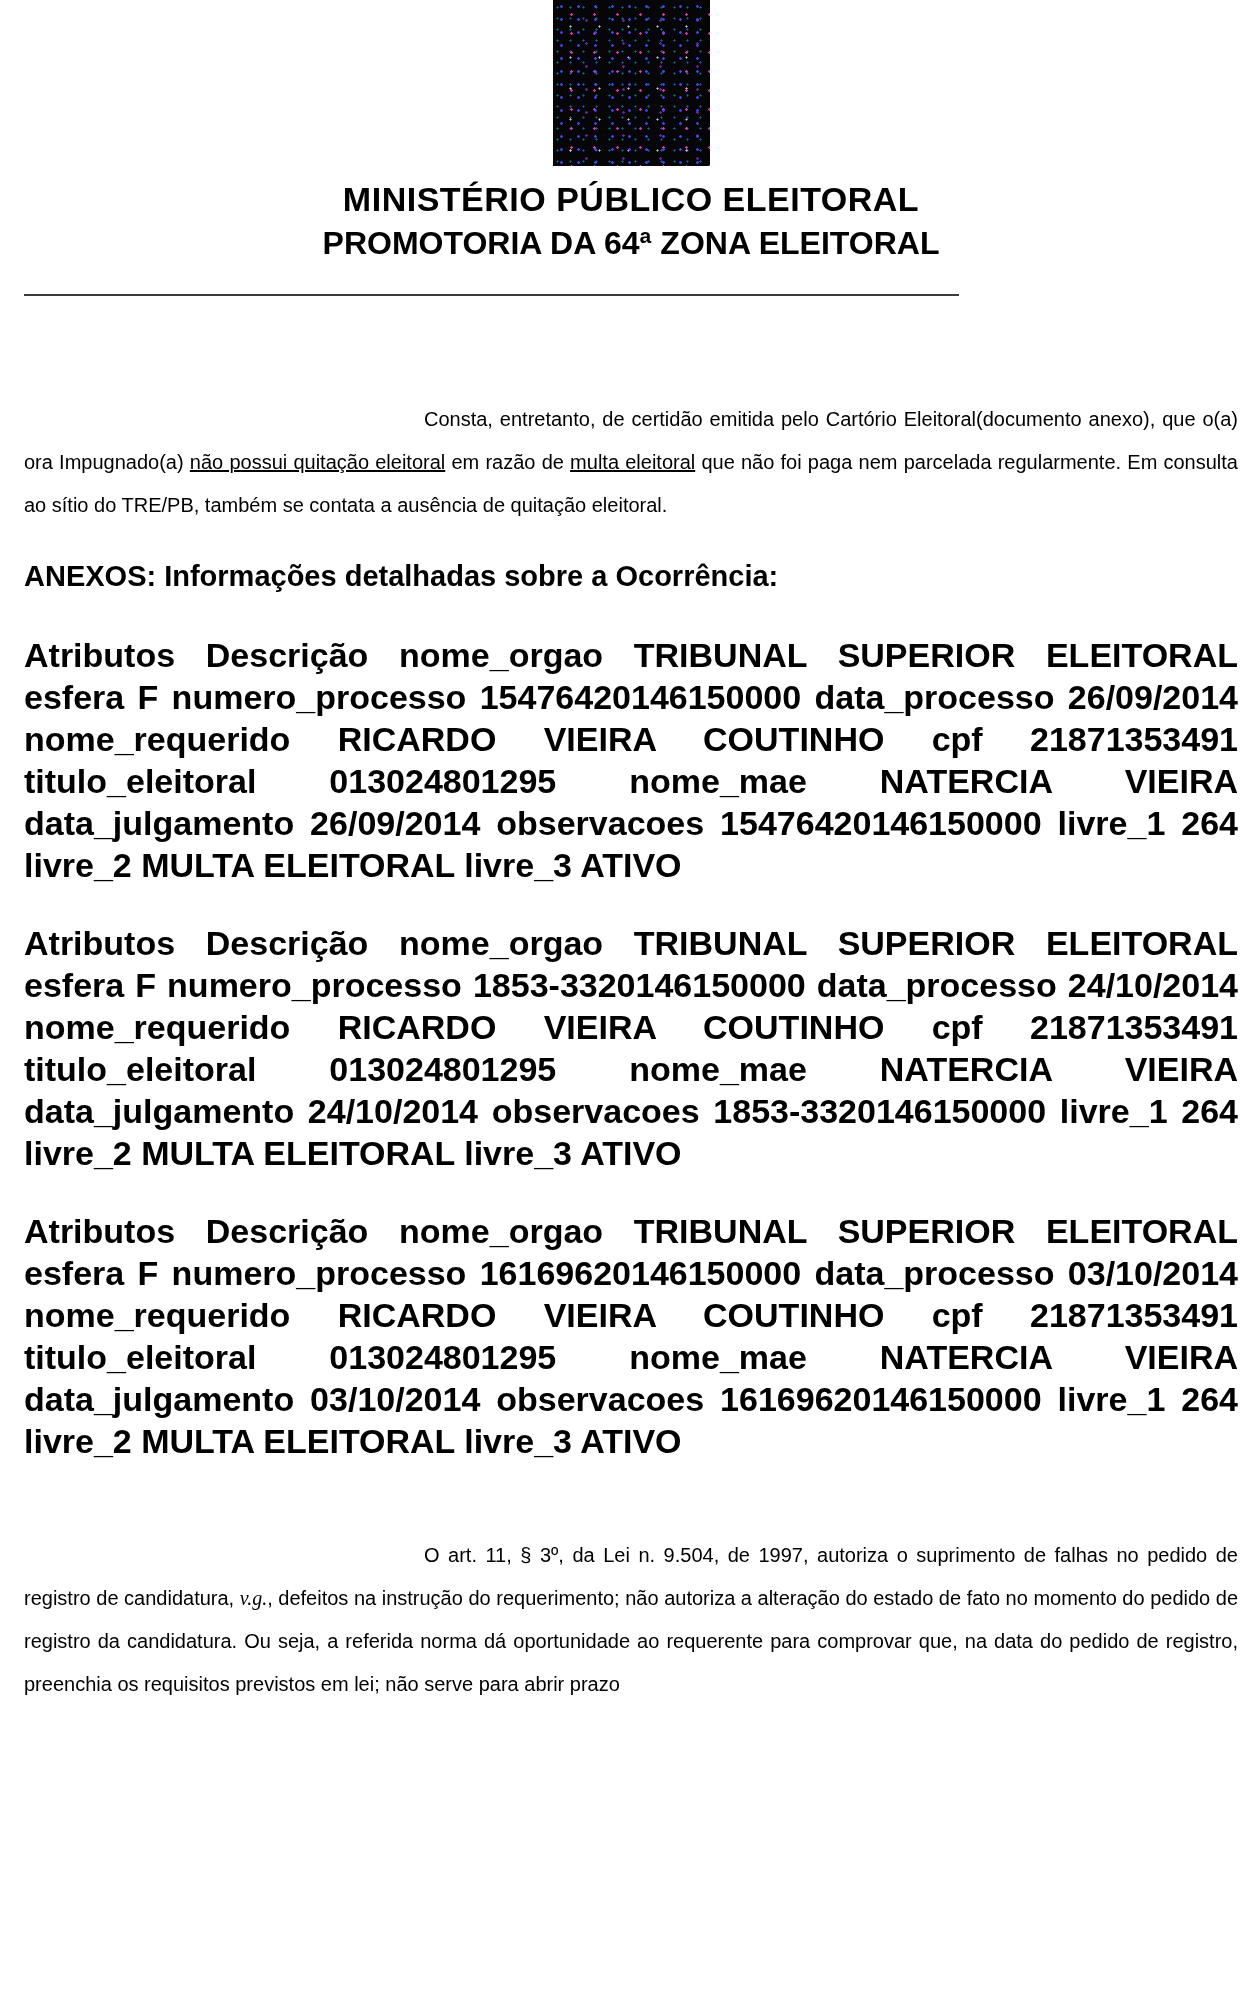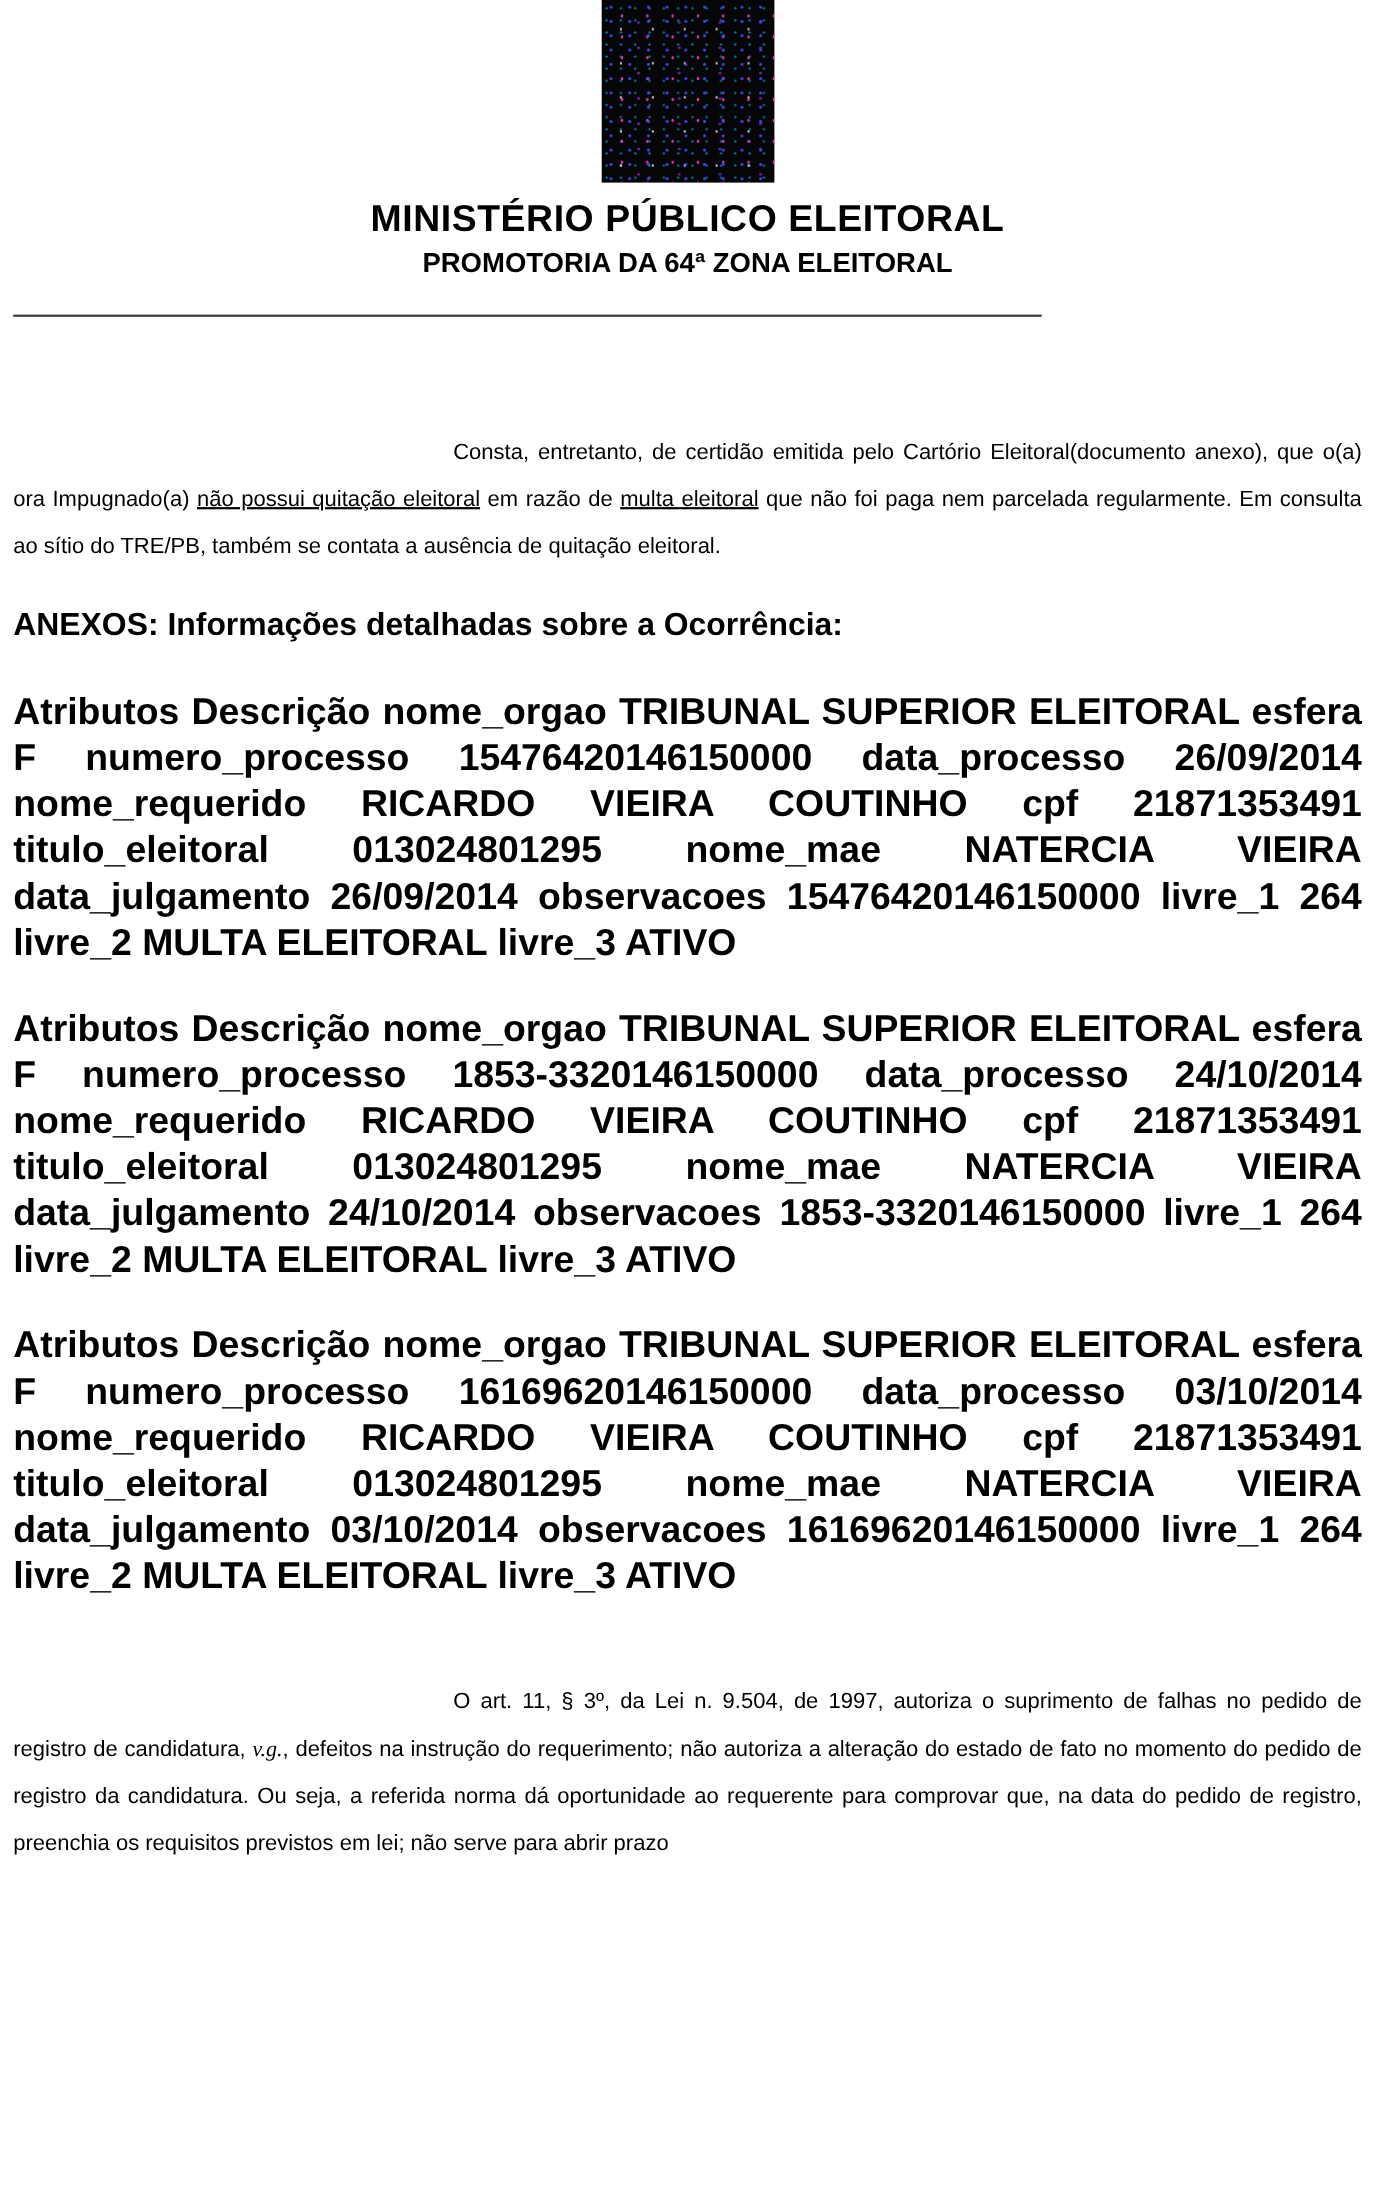--- a/index.html
+++ b/index.html
@@ -4,21 +4,21 @@
 <style>
   html, body { margin: 0; padding: 0; }
   body {
     width: 1254px;
     height: 2008px;
     overflow: hidden;
     background: #ffffff;
     color: #000000;
     font-family: "Liberation Sans", "DejaVu Sans", sans-serif;
   }
-  .page { padding: 0 16px 0 12px; }
+  .page { padding: 0 16px 0 12px; margin-left: 12px; }
 
   
   .doc-header { text-align: center; }
   .logo {
     width: 157px;
     height: 166px;
     margin: 0 auto;
     background-color: #060608;
     background-image:
       radial-gradient(circle, rgba(70,70,255,0.95) 1px, transparent 1.6px),
@@ -30,21 +30,21 @@
     background-position: 0 0, 7px 5px, 3px 11px, 11px 2px, 15px 9px;
   }
   .doc-title {
     margin: 14px 0 0;
     font-size: 34px;
     font-weight: 700;
     letter-spacing: 0.5px;
   }
   .doc-subtitle {
     margin: 6px 0 0;
-    font-size: 25px;
+    font-size: 32px;
     font-weight: 700;
   }
   .divider {
     margin-top: 32px;
     width: 935px;
     height: 0;
     border-top: 2px solid #3b3b3b;
   }
 
   

